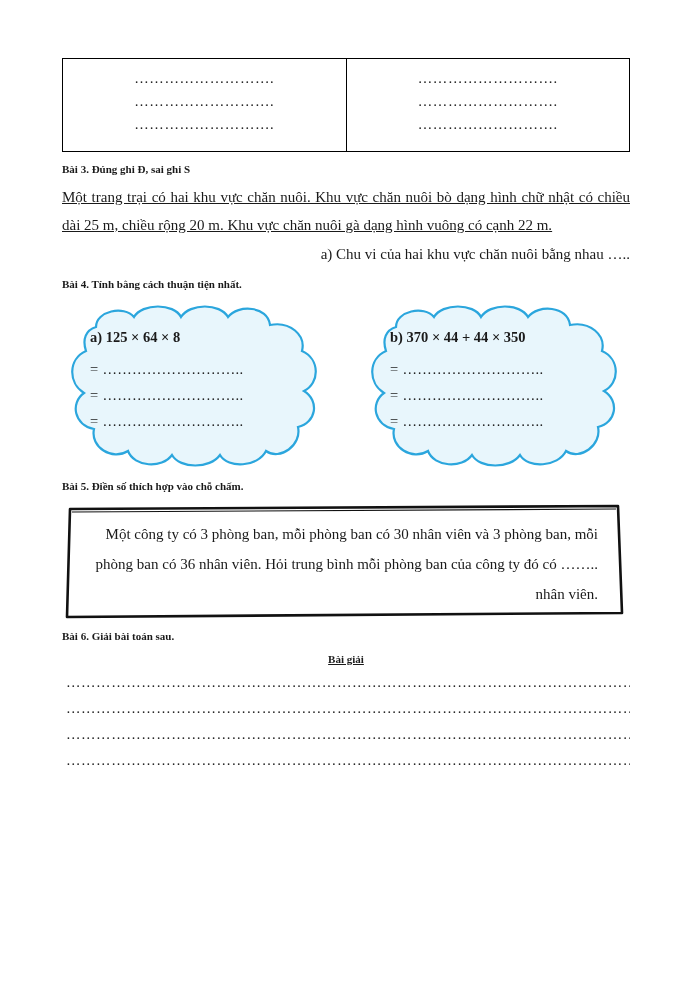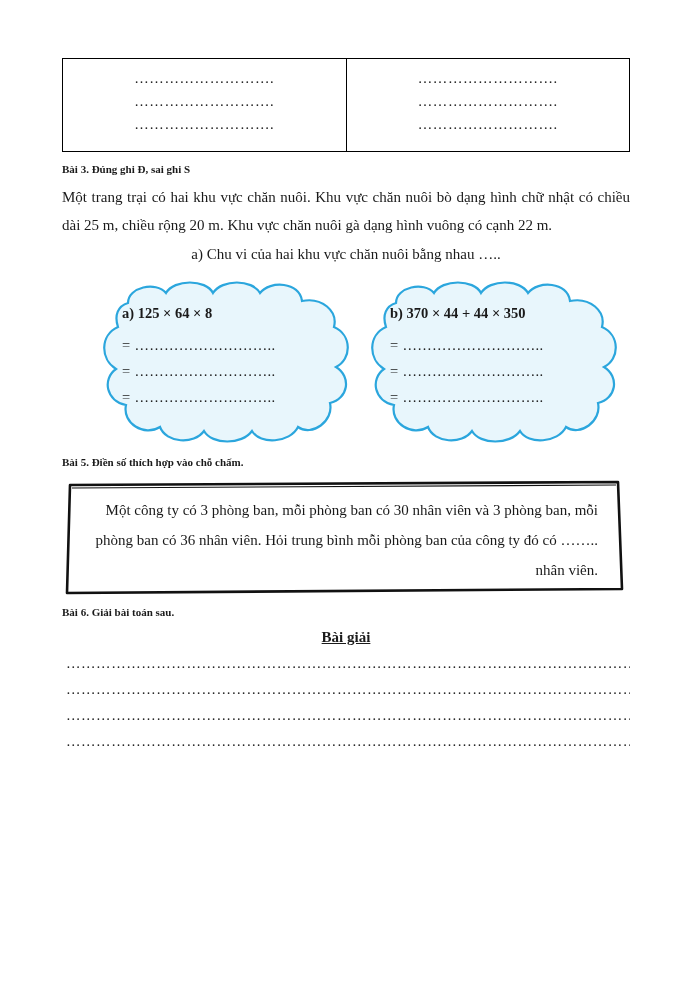--- a/index.html
+++ b/index.html
@@ -56,30 +56,31 @@
   .h-bold {
     font-weight: bold;
     font-size: 11px;
     margin: 8px 0 6px 0;
     line-height: 1.45;
   }
   .para {
     font-size: 15px;
     line-height: 1.85;
     margin: 0 0 2px 0;
-    text-align: center;
+    text-align: right;
   }
   .para.just {
     text-align: justify;
+    text-decoration: underline;
   }
 
   
   .clouds {
     display: flex;
-    justify-content: flex-end;
+    justify-content: space-between;
     margin: 10px 0 4px 0;
   }
   .cloud {
     position: relative;
     width: 268px;
     height: 168px;
   }
   .cloud svg {
     position: absolute;
     left: 0; top: 0;
@@ -124,21 +125,21 @@
     width: 508px;
     font-size: 15px;
     line-height: 2.0;
     text-align: right;
   }
 
   
   .center-bold {
     text-align: center;
     font-weight: bold;
-    font-size: 15px;
+    font-size: 11px;
     margin: 8px 0 4px 0;
     text-decoration: underline;
   }
   .answer-lines {
     margin-top: 2px;
   }
   .answer-line {
     font-size: 14.5px;
     line-height: 26px;
     letter-spacing: 0.55px;
@@ -168,20 +169,21 @@
           <div class="dots-line">……………………….</div>
         </td>
       </tr>
     </tbody>
       </table>
 
     <div class="h-bold">Bài 3. Đúng ghi Đ, sai ghi S</div>
     <div class="para just">Một trang trại có hai khu vực chăn nuôi. Khu vực chăn nuôi bò dạng hình chữ nhật có chiều dài 25 m, chiều rộng 20 m. Khu vực chăn nuôi gà dạng hình vuông có cạnh 22 m.</div>
     <div class="para">a) Chu vi của hai khu vực chăn nuôi bằng nhau …..</div>
 
+    <div class="h-bold">Bài 4. Tính bằng cách thuận tiện nhất.</div>
 
     <div class="clouds">
 
       <div class="cloud">
         <svg viewBox="0 0 268 168" preserveAspectRatio="none">
           <path d="M34 24
                    C34 8, 62 2, 72 14
                    C80 0, 112 0, 119 14
                    C128 0, 158 0, 166 14
                    C176 1, 206 3, 208 22

